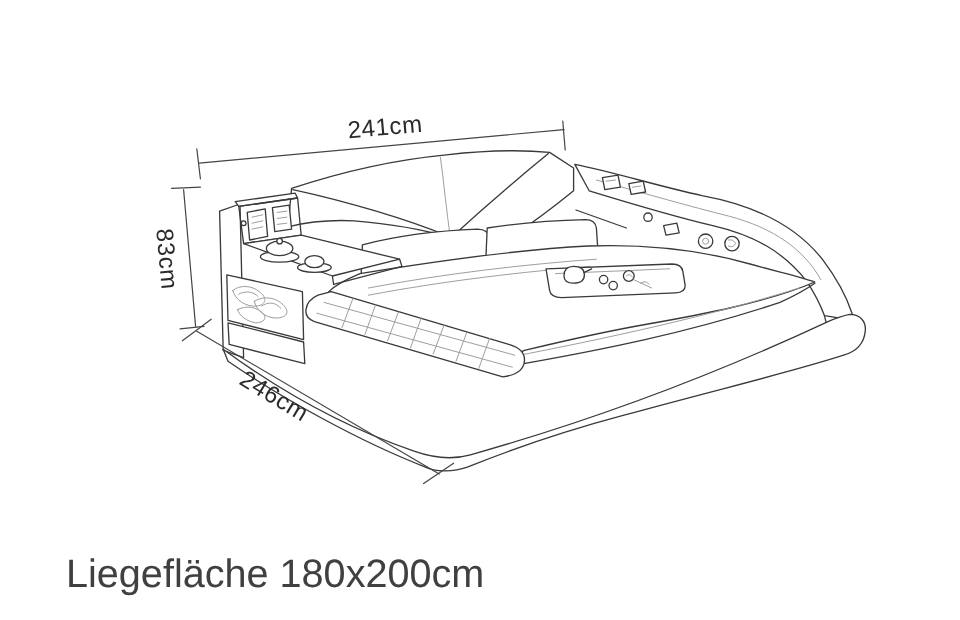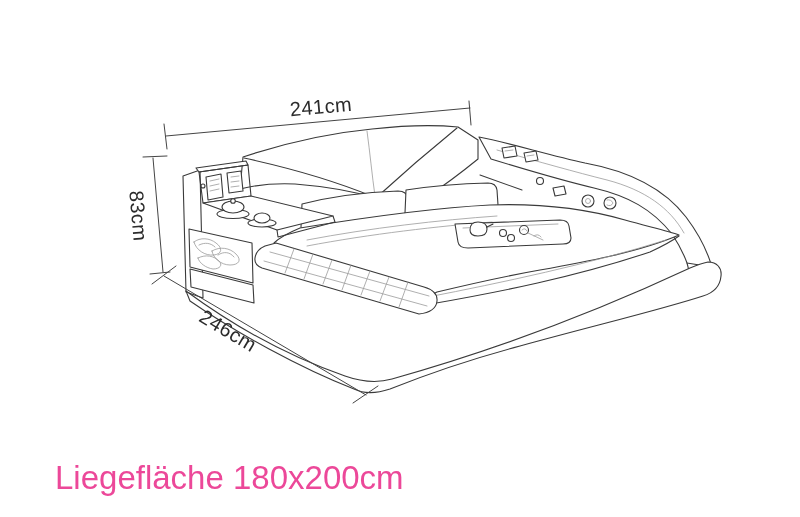--- a/index.html
+++ b/index.html
@@ -9,21 +9,21 @@
   }
   #bed-svg{position:absolute;left:0;top:0;}
   .dim-label{
     position:absolute;color:#2b2b2b;font-size:20px;white-space:nowrap;
     transform-origin:center center;letter-spacing:0.5px;
   }
   #width-label{left:321px;top:107px;transform:translate(-50%,-50%) rotate(-5deg);}
   #height-label{left:138px;top:216px;transform:translate(-50%,-50%) rotate(85deg);}
   #depth-label{left:228px;top:331px;transform:translate(-50%,-50%) rotate(31deg);}
   #caption{
-    position:absolute;left:55px;top:459px;color:#ec4899;font-size:33px;
+    position:absolute;left:55px;top:459px;color:#404040;font-size:33px;
     white-space:nowrap;letter-spacing:0px;
   }
   .sk{stroke:#3a3a3a;stroke-width:1.1;fill:none;stroke-linecap:round;stroke-linejoin:round;}
   .skw{stroke:#3a3a3a;stroke-width:1.1;fill:#ffffff;stroke-linejoin:round;}
   .lt{stroke:#9a9a9a;stroke-width:0.8;fill:none;stroke-linecap:round;}
   .dim{stroke:#444;stroke-width:1;fill:none;stroke-linecap:round;}
 </style>
 </head>
 <body>
 

